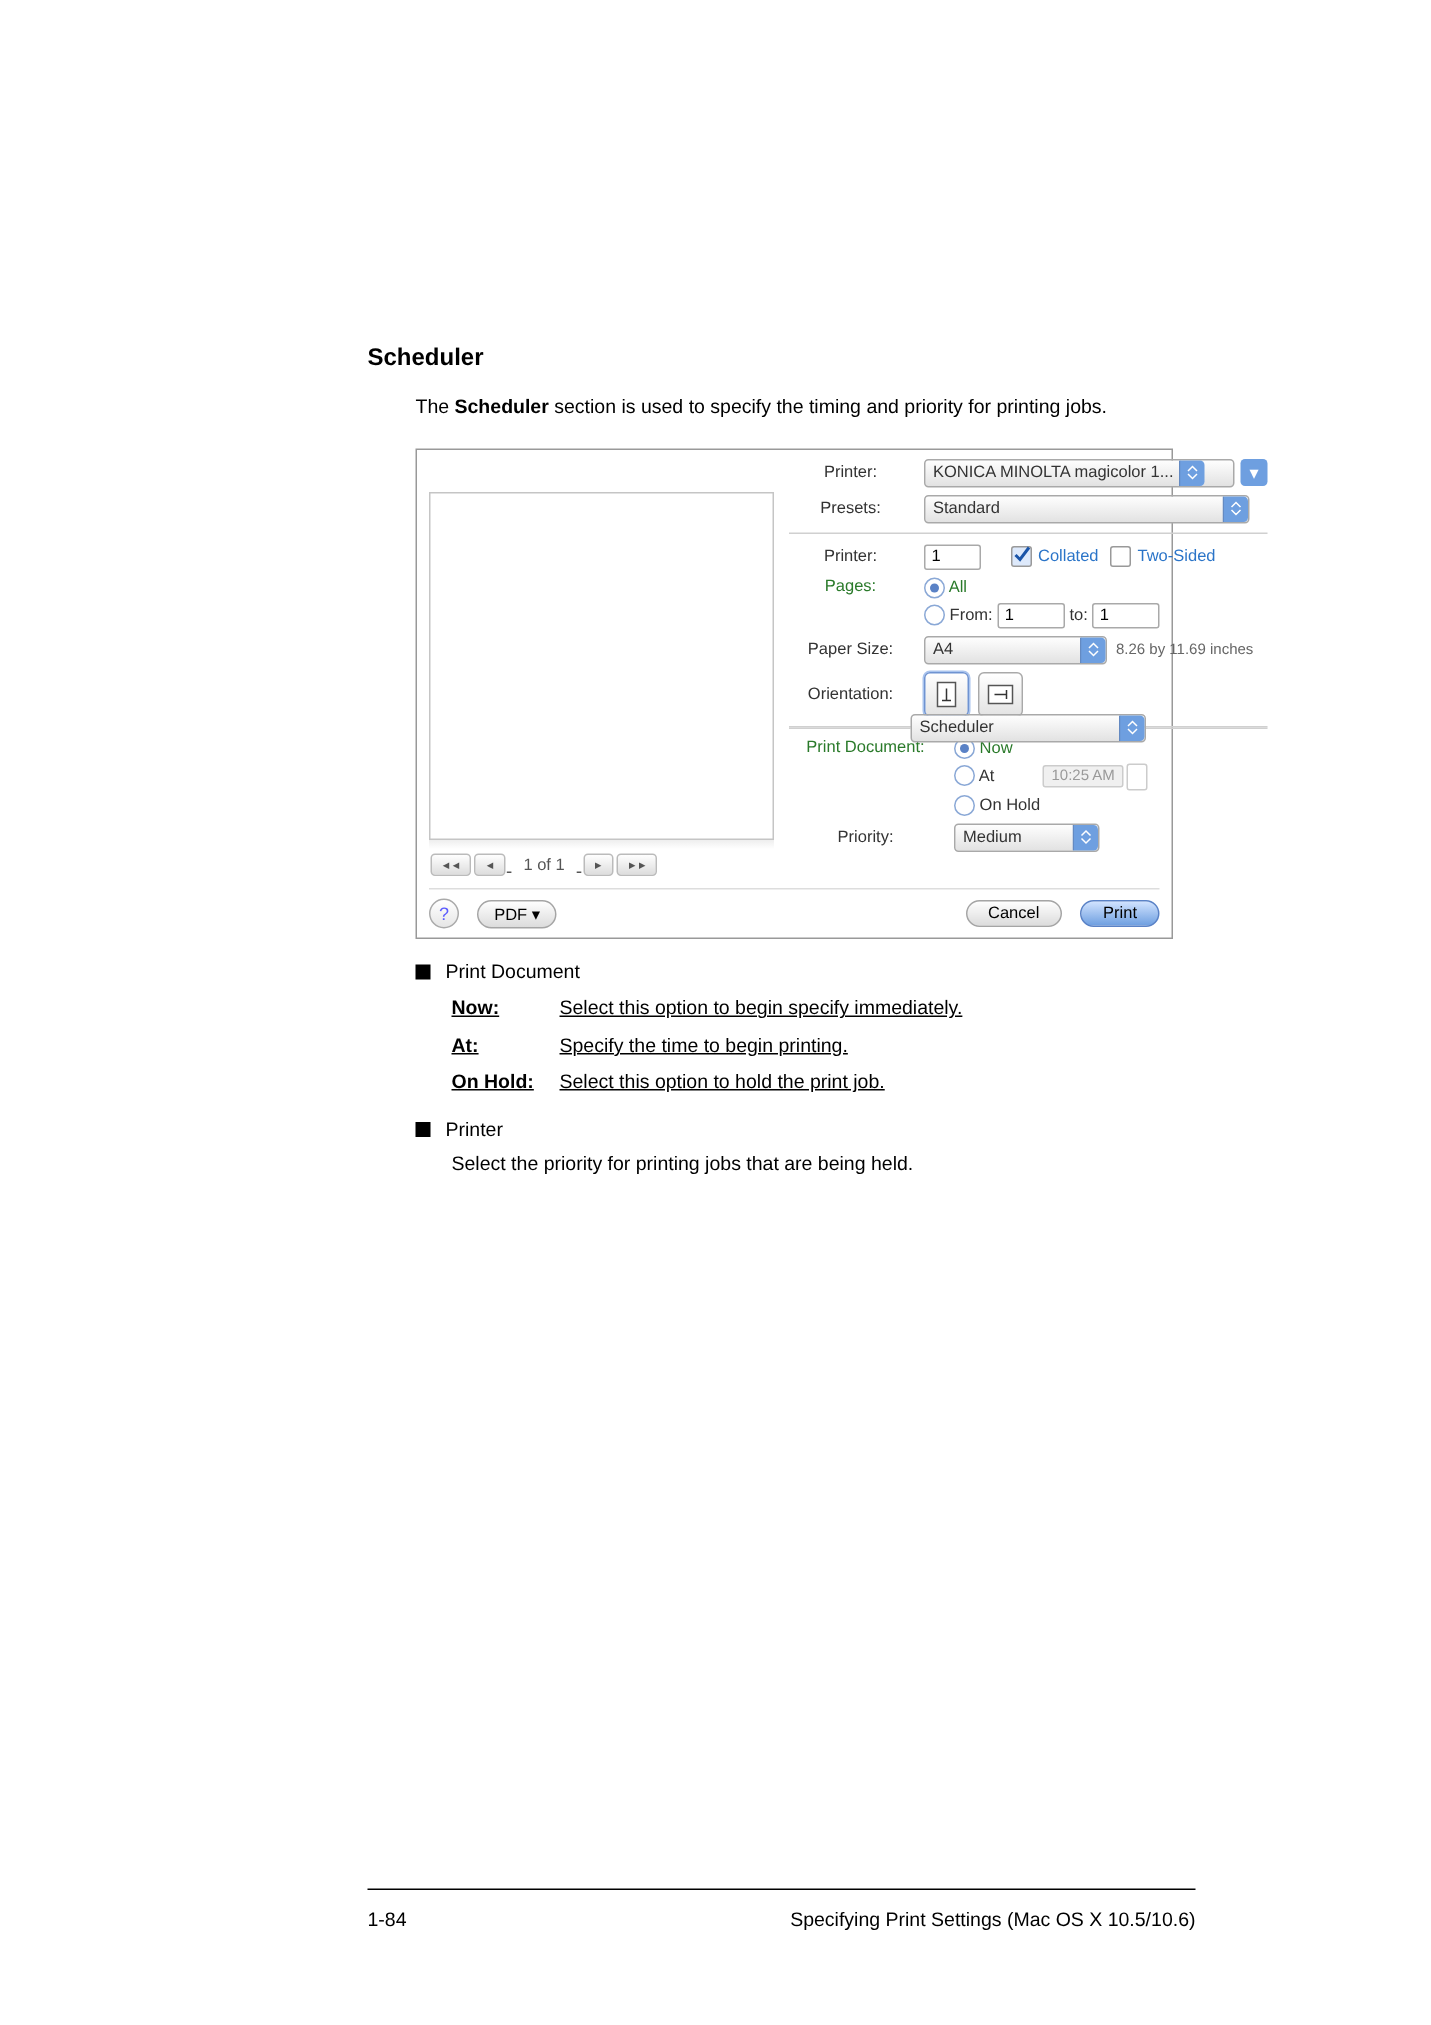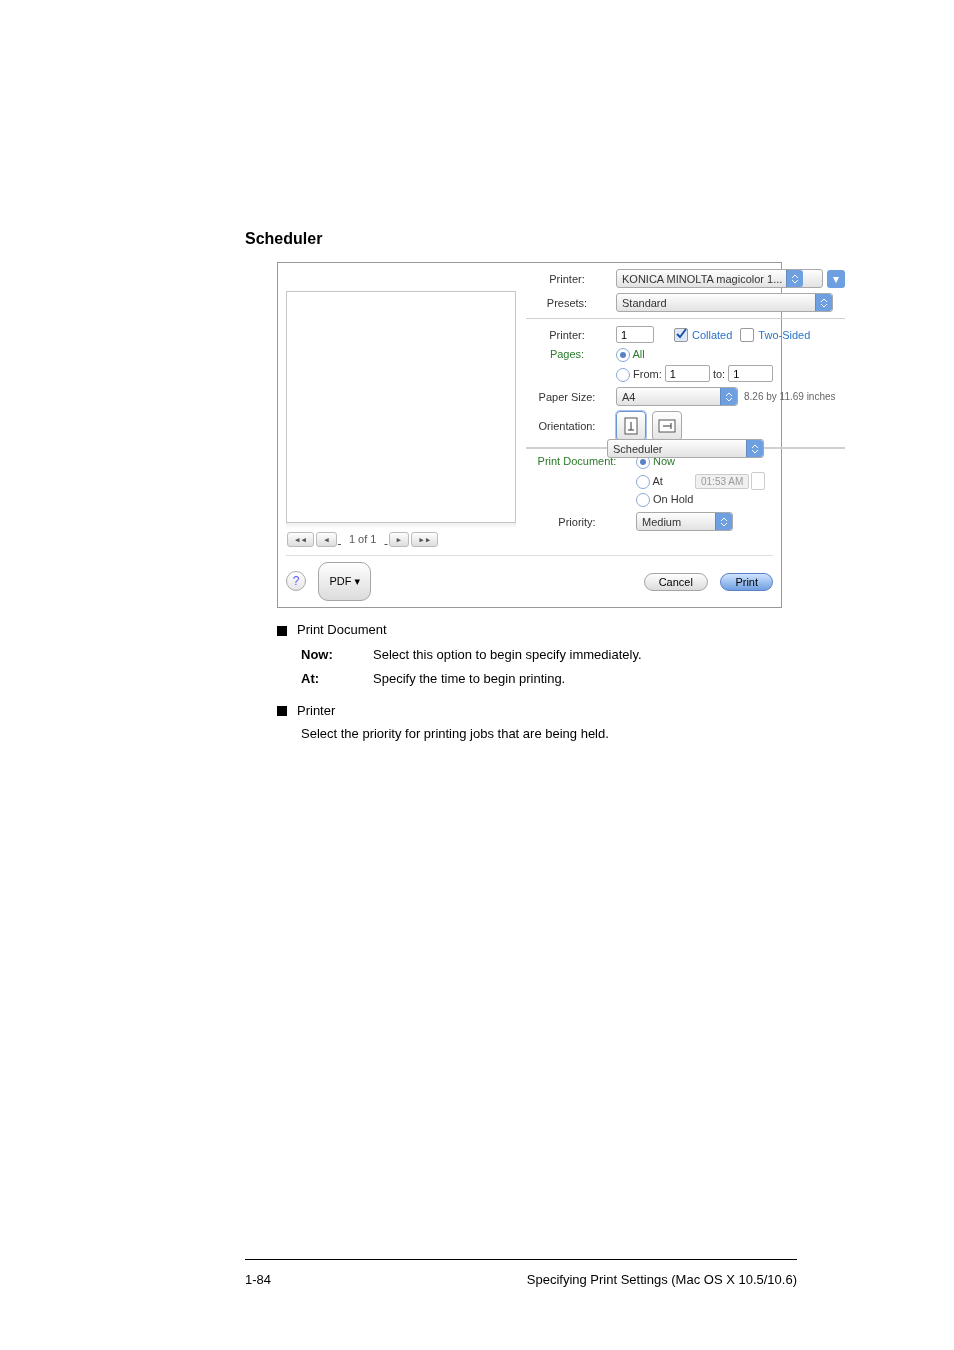--- a/index.html
+++ b/index.html
@@ -225,20 +225,21 @@
     line-height:1.5;
     margin-top:12px;
   }
   .item .sub {
     margin-left:24px;
     margin-top:4px;
   }
   .defrow {
     display:flex;
     margin-top:5px;
+    text-decoration:underline;
   }
   .defrow .dl { width:72px; }
   .footer-rule {
     position:absolute;
     left:245px;
     right:157px;
     bottom:90px;
     border-top:1px solid #000;
   }
   .footer {
@@ -250,20 +251,23 @@
     display:flex;
     justify-content:space-between;
   }
 </style>
 </head>
 <body>
 
 <div class="page">
   <h2 class="heading">Scheduler</h2>
 
+  <p class="intro">
+    The <b>Scheduler</b> section is used to specify the timing and priority for printing jobs.
+  </p>
 
   <div class="dialog">
     <div class="dtop">
       <div class="preview-col">
         <div class="preview"></div>
         <div class="shadow"></div>
         <div class="nav">
           <span class="navbtn">◂◂</span><span class="navbtn">◂</span>
           <span class="pgnum">1 of 1</span>
           <span class="navbtn">▸</span><span class="navbtn">▸▸</span>
@@ -362,21 +366,21 @@
         </div>
         <div class="row" style="align-items:flex-start;">
           <span class="lbl green" style="width:102px;">Print Document:</span>
           <div>
             <div><span class="radio on"></span> <span style="color:#2a7a2a;">Now</span></div>
             <div style="margin-top:3px;">
               <span class="radio"></span>
               <span>At</span>
               <span style="width:26px;display:inline-block;"></span>
               <span class="stepper">
-                <span class="box">01:53 AM</span>
+                <span class="box">10:25 AM</span>
                 <span class="arrows"></span>
               </span>
             </div>
             <div style="margin-top:3px;"><span class="radio"></span> <span>On Hold</span></div>
           </div>
         </div>
         <div class="row">
           <span class="lbl" style="width:102px;">Priority:</span>
           <span class="select" style="width:90px;gap:20px;">
             <span>Medium</span>
@@ -386,40 +390,44 @@
                 </svg>
               </span>
           </span>
         </div>
       </div>
     </div>
 
     <div class="dbottom">
       <div>
         <span class="help">?</span>
-        <span class="macbtn" style="padding:12px 10px;">PDF ▾</span>
+        <span class="macbtn" style="padding:2px 10px;">PDF ▾</span>
       </div>
       <div>
         <span class="macbtn">Cancel</span>
         <span class="macbtn blue">Print</span>
       </div>
     </div>
   </div>
 
   <div class="item">
     <span class="blacksquare"></span><span>Print Document</span>
     <div class="sub">
       <div class="defrow">
           <span class="dl"><b>Now:</b></span>
           <span>Select this option to begin specify immediately.</span>
         </div>
       <div class="defrow">
           <span class="dl"><b>At:</b></span>
           <span>Specify the time to begin printing.</span>
         </div>
+      <div class="defrow">
+          <span class="dl"><b>On Hold:</b></span>
+          <span>Select this option to hold the print job.</span>
+        </div>
     </div>
   </div>
 
   <div class="item">
     <span class="blacksquare"></span><span>Printer</span>
     <div class="sub">
       <span>Select the priority for printing jobs that are being held.</span>
     </div>
   </div>
 </div>

